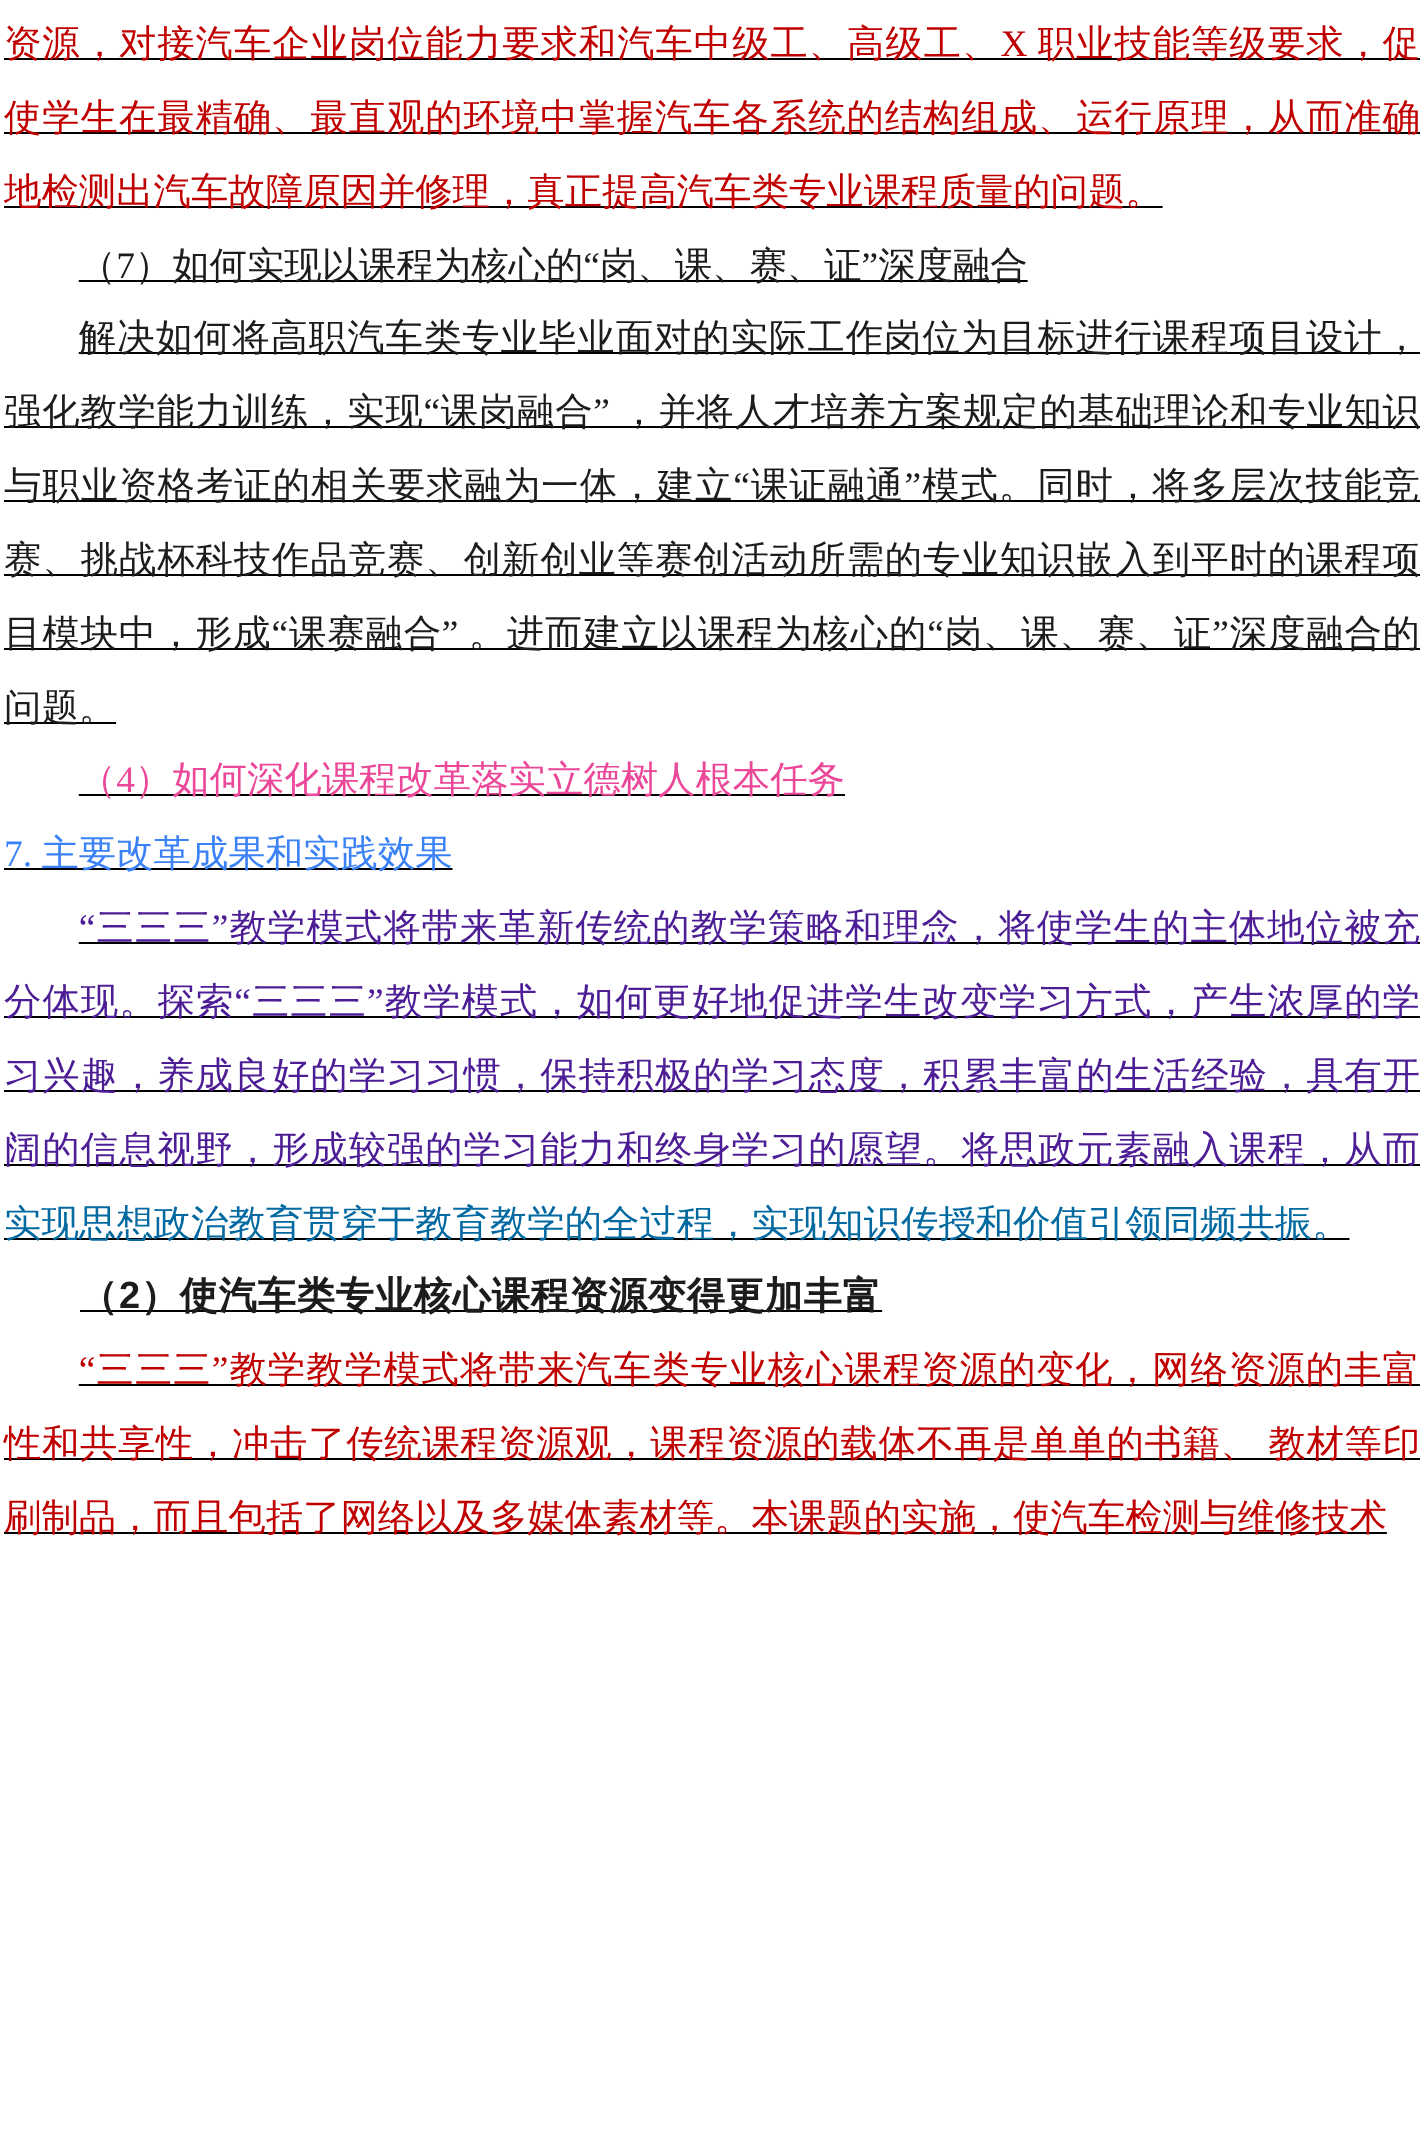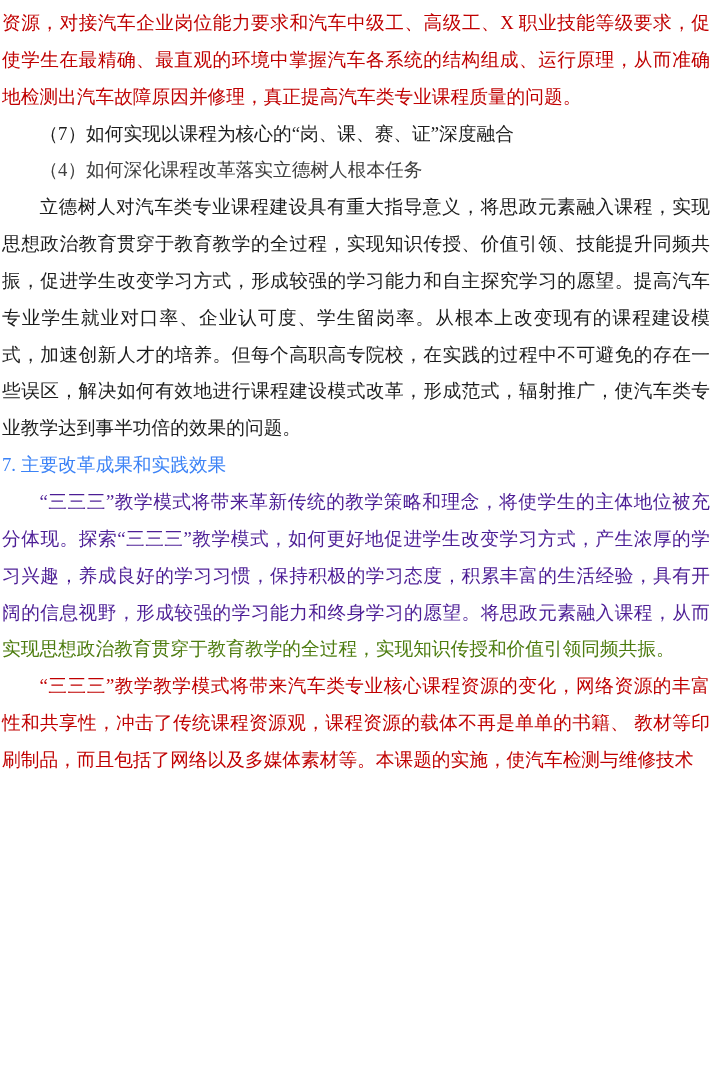--- a/index.html
+++ b/index.html
@@ -11,20 +11,21 @@
     width: 713px;
     height: 1077px;
     overflow: hidden;
   }
   .page {
     box-sizing: border-box;
     width: 713px;
     height: 1077px;
     padding: 5px 3px 0 2px;
     background: #ffffff;
+    text-decoration: underline;
   }
   .doc-body p.para {
     margin: 0;
     padding: 0;
     font-family: "Liberation Serif", "DejaVu Serif", serif;
     font-size: 18.7px;
     line-height: 36.85px;
     text-align: justify;
     text-justify: inter-ideograph;
     word-break: break-all;
@@ -39,19 +40,20 @@
     letter-spacing: 0.5px;
   }
 </style>
 </head>
 <body>
 
 <div class="page">
   <div class="doc-body">
       <p class="para"><span style="color: rgb(192, 0, 0);">资源，对接汽车企业岗位能力要求和汽车中级工、高级工、X 职业技能等级要求，促使学生在最精确、最直观的环境中掌握汽车各系统的结构组成、运行原理，从而准确地检测出汽车故障原因并修理，真正提高汽车类专业课程质量的问题。</span></p>
       <p class="para indent"><span style="color: rgb(28, 28, 28);">（7）如何实现以课程为核心的“岗、课、赛、证”深度融合</span></p>
-      <p class="para indent"><span style="color: #404040;">（4）如何深化课程改革落实立德树人根本任务</span></p>
-      <p class="para indent"><span style="color: rgb(28, 28, 28);">立德树人对汽车类专业课程建设具有重大指导意义，将思政元素融入课程，实现思想政治教育贯穿于教育教学的全过程，实现知识传授、价值引领、技能提升同频共振，促进学生改变学习方式，形成较强的学习能力和自主探究学习的愿望。提高汽车专业学生就业对口率、企业认可度、学生留岗率。从根本上改变现有的课程建设模式，加速创新人才的培养。但每个高职高专院校，在实践的过程中不可避免的存在一些误区，解决如何有效地进行课程建设模式改革，形成范式，辐射推广，使汽车类专业教学达到事半功倍的效果的问题。</span></p>
+      <p class="para indent"><span style="color: rgb(28, 28, 28);">解决如何将高职汽车类专业毕业面对的实际工作岗位为目标进行课程项目设计，强化教学能力训练，实现“课岗融合” ，并将人才培养方案规定的基础理论和专业知识与职业资格考证的相关要求融为一体，建立“课证融通”模式。同时，将多层次技能竞赛、挑战杯科技作品竞赛、创新创业等赛创活动所需的专业知识嵌入到平时的课程项目模块中，形成“课赛融合” 。进而建立以课程为核心的“岗、课、赛、证”深度融合的问题。</span></p>
+      <p class="para indent"><span style="color: #ec4899;">（4）如何深化课程改革落实立德树人根本任务</span></p>
       <p class="para"><span style="color: #3b82f6;">7. 主要改革成果和实践效果</span></p>
-      <p class="para indent"><span style="color: #4c1d95;">“三三三”教学模式将带来革新传统的教学策略和理念，将使学生的主体地位被充分体现。探索“三三三”教学模式，如何更好地促进学生改变学习方式，产生浓厚的学习兴趣，养成良好的学习习惯，保持积极的学习态度，积累丰富的生活经验，具有开阔的信息视野，形成较强的学习能力和终身学习的愿望。将思政元素融入课程，从而</span><span style="color: #4d7c0f;">实现思想政治教育贯穿于教育教学的全过程，实现知识传授和价值引领同频共振。</span></p>
+      <p class="para indent"><span style="color: #4c1d95;">“三三三”教学模式将带来革新传统的教学策略和理念，将使学生的主体地位被充分体现。探索“三三三”教学模式，如何更好地促进学生改变学习方式，产生浓厚的学习兴趣，养成良好的学习习惯，保持积极的学习态度，积累丰富的生活经验，具有开阔的信息视野，形成较强的学习能力和终身学习的愿望。将思政元素融入课程，从而</span><span style="color: #0369a1;">实现思想政治教育贯穿于教育教学的全过程，实现知识传授和价值引领同频共振。</span></p>
+      <p class="para indent bold"><span style="color: rgb(28, 28, 28);">（2）使汽车类专业核心课程资源变得更加丰富</span></p>
       <p class="para indent"><span style="color: rgb(192, 0, 0);">“三三三”教学教学模式将带来汽车类专业核心课程资源的变化，网络资源的丰富性和共享性，冲击了传统课程资源观，课程资源的载体不再是单单的书籍、 教材等印刷制品，而且包括了网络以及多媒体素材等。本课题的实施，使汽车检测与维修技术</span></p>
     </div>
 </div>
 
 </body></html>

